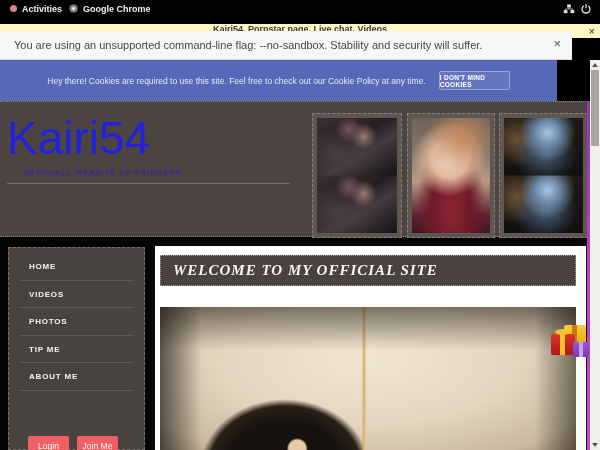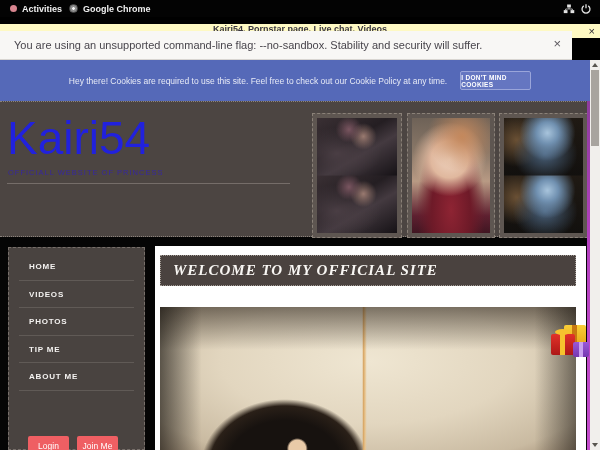--- a/index.html
+++ b/index.html
@@ -24,34 +24,34 @@
   #titlebar .close { position:absolute; right:5px; top:0; height:14px; line-height:14px;
     font-size:11px; font-weight:normal; color:#2e2b33; }
 
   
   #warningbar { left:0; top:31px; width:572px; height:29px; background:#f8f7f5;
     border-bottom:1px solid #d8d5d1; color:#48454c; font-size:11px;
     display:flex; align-items:center; padding-left:14px; }
   #warningbar .close { position:absolute; right:11px; top:5px; font-size:13px; color:#5b585e; }
 
   
-  #cookiebar { left:0; top:60px; width:600px; height:41px; background:#5569b8;
+  #cookiebar { left:0; top:60px; width:557px; height:41px; background:#5569b8;
     display:flex; align-items:center; justify-content:center; gap:13px; }
   #cookiebar .msg { color:#e7eaf6; font-size:8.5px; }
   #cookie-btn { width:71px; height:19px; background:#6576c1; border:1px solid #9aa5da;
     border-radius:2px; color:#fff; font-size:6.5px; font-weight:bold; letter-spacing:.3px;
     display:flex; align-items:center; justify-content:center; }
 
   
   #page { left:0; top:101px; width:590px; height:349px; background:#050505; }
 
   #site-header { position:absolute; left:0; top:0; width:590px; height:136px; background:#4c4542;
     border-top:1px dotted #8b837c; border-bottom:1px dotted #8b837c;text-align:right; }
   #logo { position:absolute; left:7px; top:13px; font-size:46px; line-height:1; color:#2121dd; }
-  #tagline { position:absolute; left:8px; top:66px; font-size:7.5px; font-weight:normal;
+  #tagline { position:absolute; left:24px; top:66px; font-size:7.5px; font-weight:bold;
     letter-spacing:1px; color:#37289d; }
   #header-rule { position:absolute; left:7px; top:81px; width:283px; height:1px; background:#756d69; }
 
   .thumb { position:absolute; top:11px; height:125px; background:#5e5651;
     border:1px dashed #8a8178; padding:4px; }
   .thumb .ph { width:100%; height:100%; }
   #thumb1 { left:312px; width:90px; }
   #thumb2 { left:407px; width:88px; }
   #thumb3 { left:499px; width:89px; }
   #thumb1 .ph { background:

